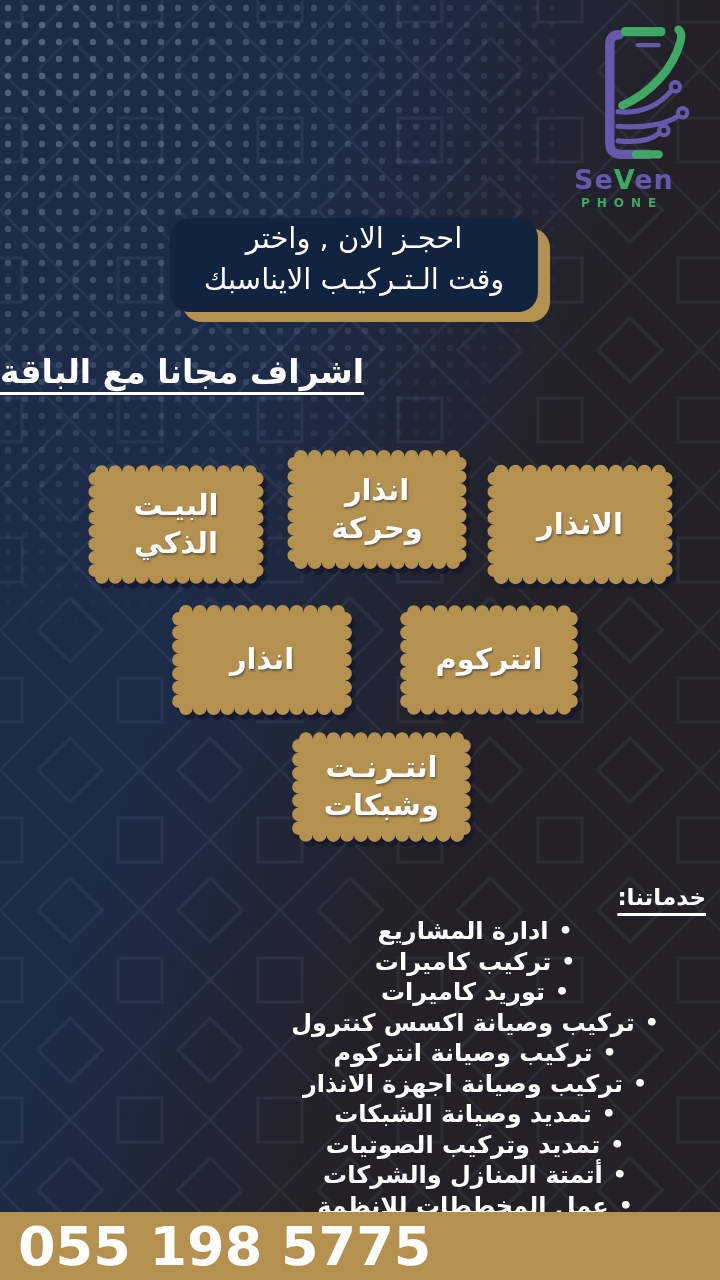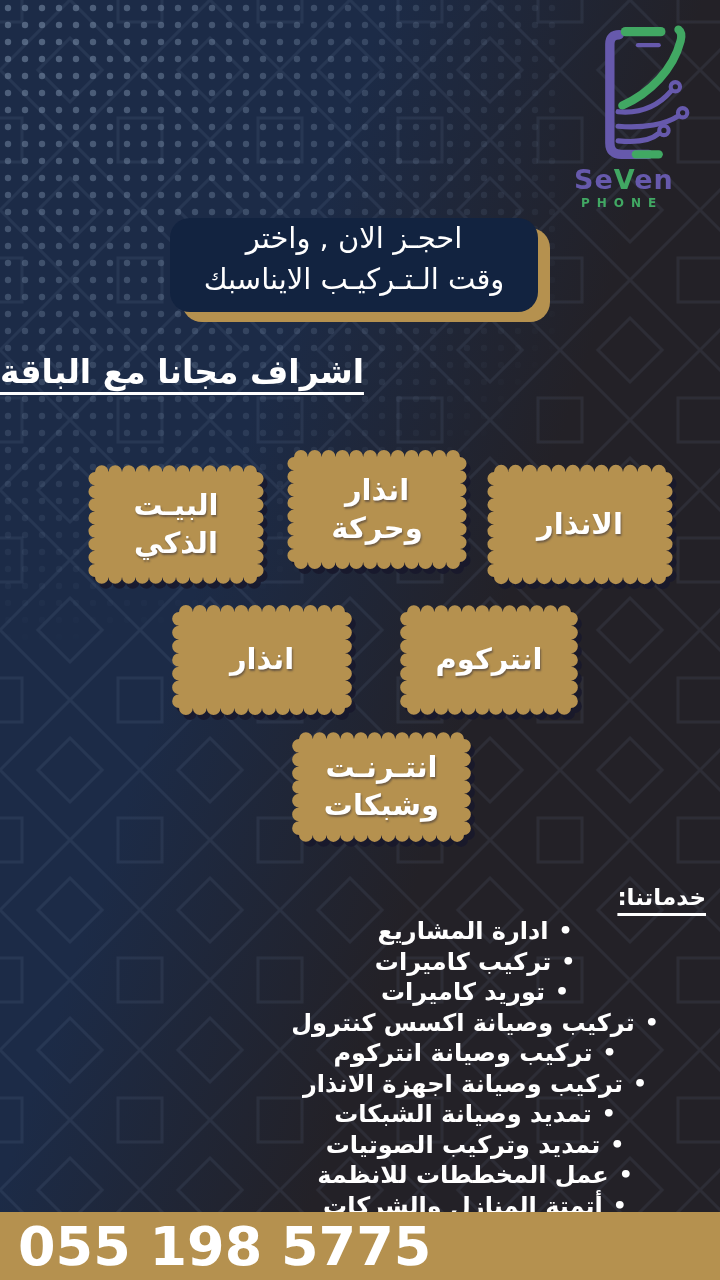--- a/index.html
+++ b/index.html
@@ -175,21 +175,21 @@
   <div class="services-title">خدماتنا:</div>
   <ul class="services-list">
     <li><span class="bullet">•</span><span>ادارة المشاريع</span></li>
     <li><span class="bullet">•</span><span>تركيب كاميرات</span></li>
     <li><span class="bullet">•</span><span>توريد كاميرات</span></li>
     <li><span class="bullet">•</span><span>تركيب وصيانة اكسس كنترول</span></li>
     <li><span class="bullet">•</span><span>تركيب وصيانة انتركوم</span></li>
     <li><span class="bullet">•</span><span>تركيب وصيانة اجهزة الانذار</span></li>
     <li><span class="bullet">•</span><span>تمديد وصيانة الشبكات</span></li>
     <li><span class="bullet">•</span><span>تمديد وتركيب الصوتيات</span></li>
+    <li><span class="bullet">•</span><span>أتمتة المنازل والشركات</span></li>
     <li><span class="bullet">•</span><span>عمل المخططات للانظمة</span></li>
-    <li><span class="bullet">•</span><span>أتمتة المنازل والشركات</span></li>
   </ul>
 
   <div class="footer">
     <div class="footer-phone">055 198 5775</div>
   </div>
 
 </div>
 
 </body></html>

